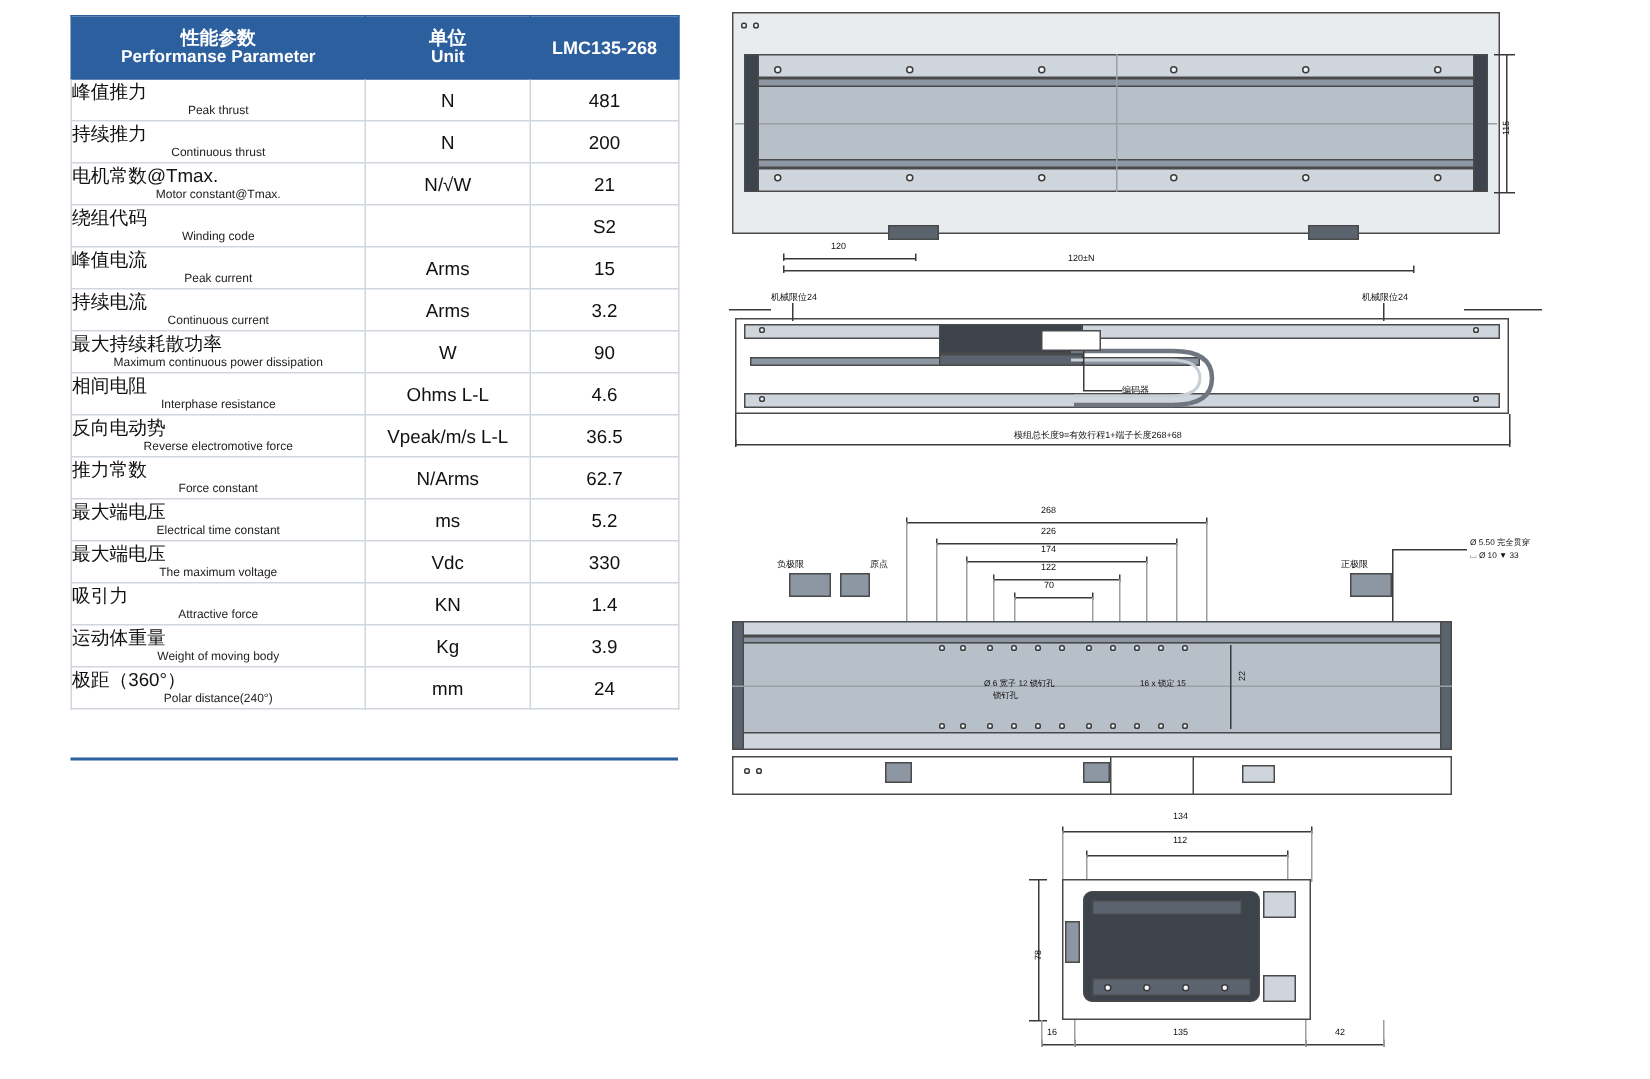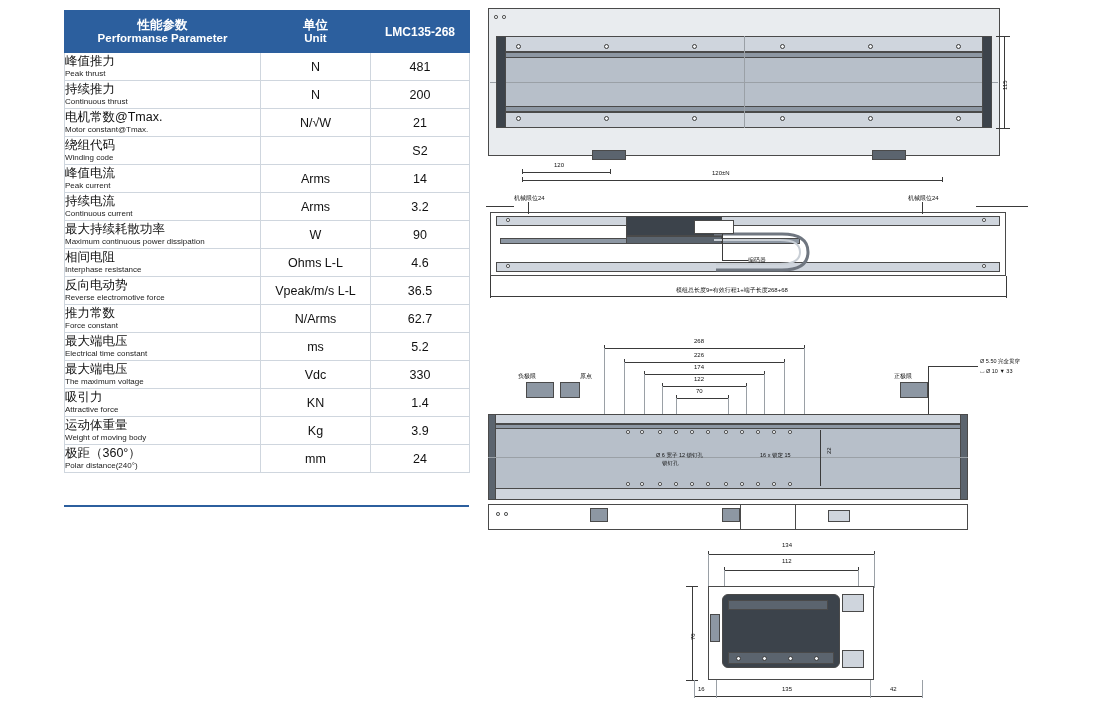--- a/index.html
+++ b/index.html
@@ -8,21 +8,21 @@
     width: 1100px; height: 719px;
     background: #ffffff;
     font-family: "Liberation Sans", sans-serif;
     overflow: hidden;
   }
   .page { position: relative; width: 1100px; height: 719px; }
 
   
   .spec-wrap {
     position: absolute;
-    left: 64px; top: 10px;
+    left: 47px; top: 10px;
     width: 405px;
   }
   table.spec {
     width: 405px;
     border-collapse: collapse;
     table-layout: fixed;
   }
   table.spec th, table.spec td {
     border: 1px solid #cfd6de;
     padding: 0;
@@ -37,21 +37,21 @@
     font-size: 12px;
   }
   thead .hd-cn { display:block; font-size: 12.5px; font-weight: bold; line-height: 1.15; }
   thead .hd-en { display:block; font-size: 11.5px; font-weight: bold; line-height: 1.15; }
   thead .th-param { text-align: left; padding-left: 14px; }
   thead .th-model { font-size: 13px; font-weight: bold; }
 
   table.spec tbody td { height: 28px; }
   td.c-param { padding: 3px 6px 3px 14px; text-align: left; }
   .p-cn { display: block; font-size: 12.5px; color: #111; line-height: 1.18; }
-  .p-en { display: block; font-size: 8px; color: #222; line-height: 1.18; }
+  .p-en { display: block; font-size: 8px; color: #222; line-height: 1.18; text-align: center; }
   td.c-unit, td.c-val {
     text-align: center;
     vertical-align: middle;
     font-size: 12.5px;
     color: #111;
   }
   colgroup .col-param { width: 196px; }
   colgroup .col-unit  { width: 110px; }
   colgroup .col-val   { width: 99px; }
   .spec-underline {
@@ -161,21 +161,21 @@
           </td>
           <td class="c-unit"></td>
           <td class="c-val">S2</td>
         </tr>
         <tr>
           <td class="c-param">
             <span class="p-cn">峰值电流</span>
             <span class="p-en">Peak current</span>
           </td>
           <td class="c-unit">Arms</td>
-          <td class="c-val">14</td>
+          <td class="c-val">15</td>
         </tr>
         <tr>
           <td class="c-param">
             <span class="p-cn">持续电流</span>
             <span class="p-en">Continuous current</span>
           </td>
           <td class="c-unit">Arms</td>
           <td class="c-val">3.2</td>
         </tr>
         <tr>

